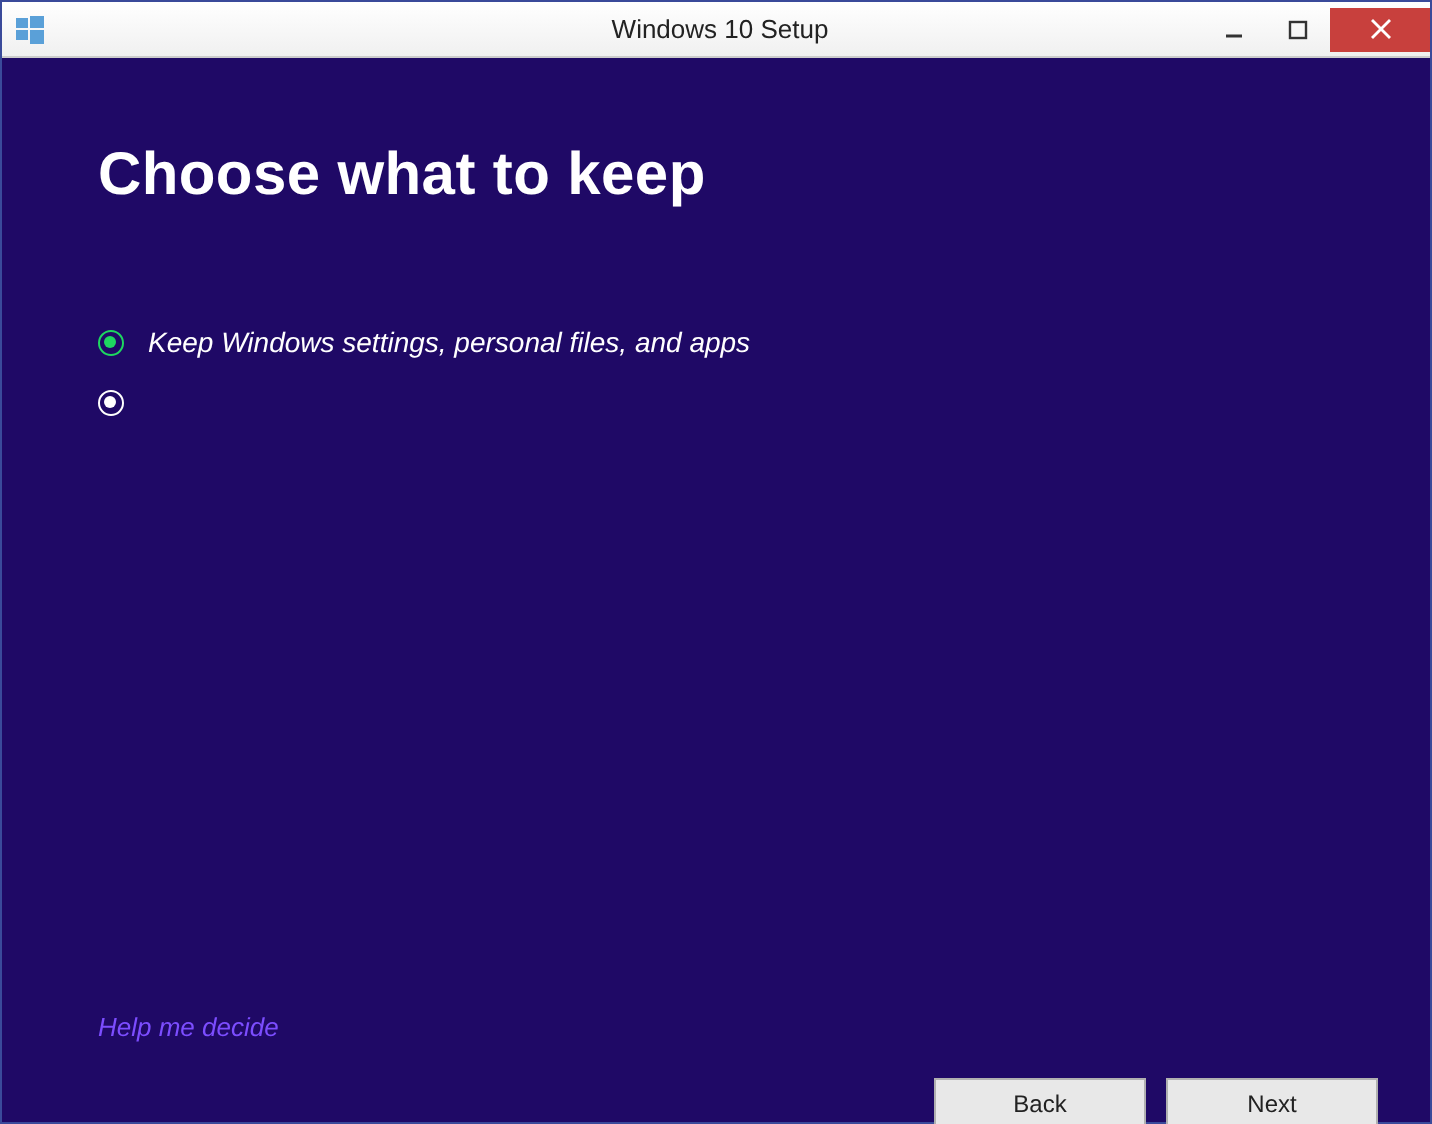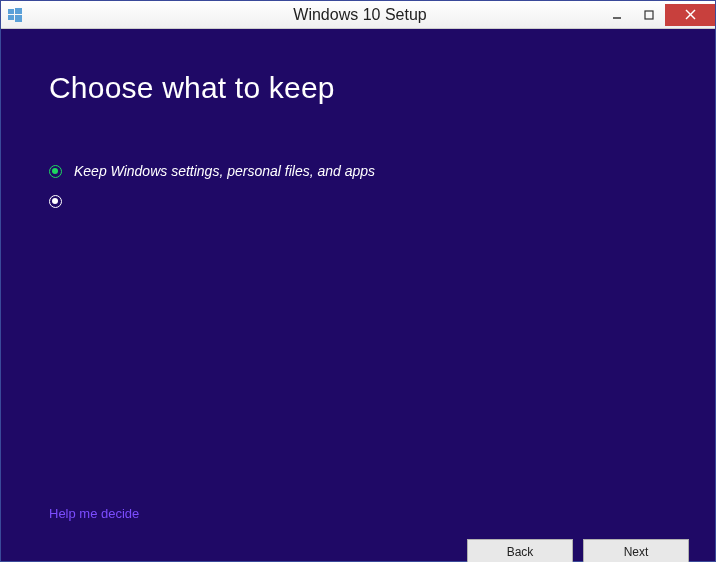--- a/index.html
+++ b/index.html
@@ -31,21 +31,21 @@
       height: 16px;
       display: flex;
       align-items: center;
       justify-content: center;
     }
     .titlebar-title {
       position: absolute;
       left: 4px;
       right: 0;
       text-align: center;
-      font-size: 16px;
+      font-size: 13px;
       color: #222;
       pointer-events: none;
     }
     .titlebar-buttons {
       margin-left: auto;
       display: flex;
       height: 22px;
     }
     .tb-btn {
       width: 32px;
@@ -74,21 +74,21 @@
       padding: 12px;
     }
     .inner {
       width: 100%;
       height: 100%;
       position: relative;
       color: #fff;
     }
     .heading {
       font-size: 30px;
-      font-weight: 400;
+      font-weight: 700;
       color: #fff;
       margin: 30px 0 0 36px;
       letter-spacing: 0.2px;
     }
     .options {
       margin: 58px 0 0 36px;
     }
     .option {
       display: flex;
       align-items: center;
@@ -132,20 +132,21 @@
       color: #fff;
       font-style: italic;
     }
     .help-link {
       position: absolute;
       left: 36px;
       bottom: 58px;
       font-size: 13px;
       color: #7c4dff;
       cursor: pointer;
+      font-style: italic;
     }
     .footer-buttons {
       position: absolute;
       right: 14px;
       bottom: 14px;
       display: flex;
       gap: 10px;
     }
     .btn {
       width: 106px;

